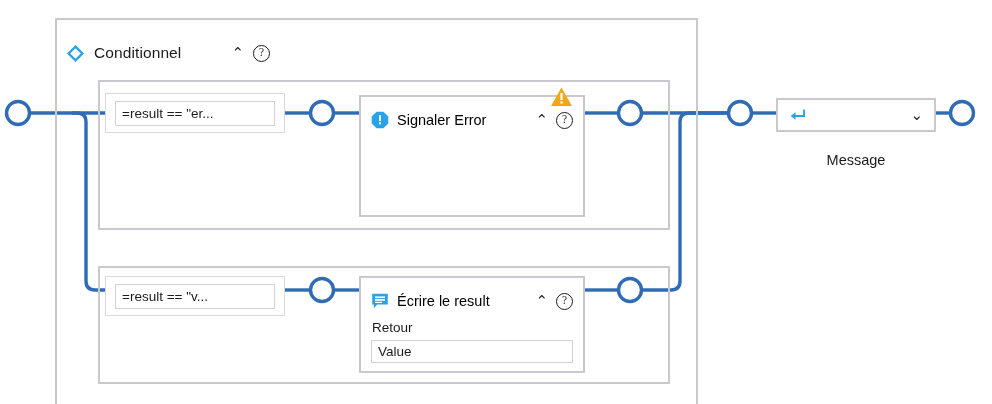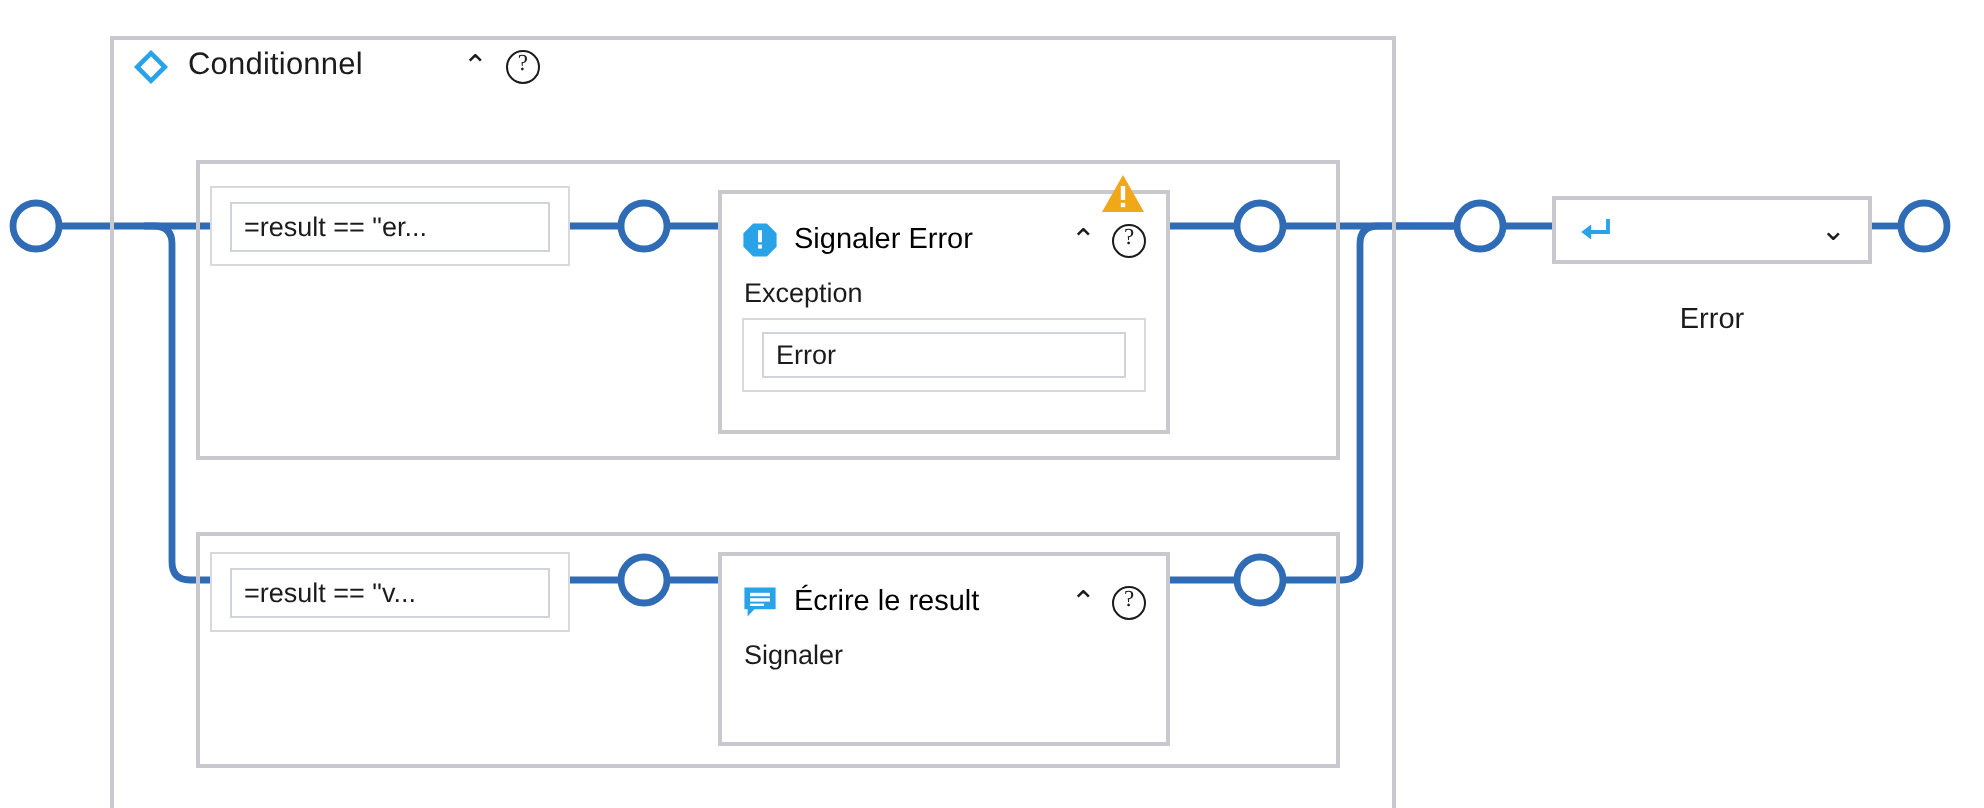--- a/index.html
+++ b/index.html
@@ -21,21 +21,21 @@
   
   .cond-container {
     position: absolute;
     left: 55px; top: 18px;
     width: 643px; height: 400px;
     border: 2px solid #c8c8ce;
     background: transparent;
   }
   .cond-header {
     position: absolute;
-    left: 66px; top: 20px;
+    left: 66px; top: 40px;
     display: flex; align-items: center; gap: 9px;
     height: 26px;
   }
   .cond-title {
     font-size: 15.5px;
     color: #1b1b1b;
     letter-spacing: .1px;
     white-space: nowrap;
   }
   .hdr-spacer { width: 32px; }
@@ -229,26 +229,20 @@
           <polygon points="5.6,0.7 12.4,0.7 17.3,5.6 17.3,12.4 12.4,17.3 5.6,17.3 0.7,12.4 0.7,5.6" fill="#29a3e8"></polygon>
           <rect x="8.05" y="4.1" width="1.9" height="6" fill="#ffffff"></rect>
           <rect x="8.05" y="11.3" width="1.9" height="2" fill="#ffffff"></rect>
         </svg>
       </span>
       <span class="node-title">Signaler Error</span>
       <span class="node-head-spacer"></span>
       <span class="ico chevron">⌃</span>
       <span class="ico helpc">?</span>
     </div>
-    <div class="node-body">
-      <div class="field-label">Exception</div>
-      <div class="field-frame">
-        <div class="field-input wide">Error</div>
-      </div>
-    </div>
   </div>
 
   <div class="branch branch-bottom"></div>
 
   <div class="cond-box cond-box-bottom">
     <span class="cond-input">=result == "v...</span>
   </div>
 
   <div class="node node-log">
     <div class="node-head">
@@ -259,29 +253,30 @@
           <rect x="4" y="7.1" width="10" height="1.7" fill="#ffffff"></rect>
           <rect x="4" y="9.8" width="7" height="1.2" fill="#ffffff"></rect>
         </svg>
       </span>
       <span class="node-title">Écrire le result</span>
       <span class="node-head-spacer"></span>
       <span class="ico chevron">⌃</span>
       <span class="ico helpc">?</span>
     </div>
     <div class="node-body">
-      <div class="field-label">Signaler</div>
+      <div class="field-label">Retour</div>
+      <div class="field-input wide">Value</div>
     </div>
   </div>
 
   <div class="retour-box">
     <span class="ico">
       <svg width="17" height="17" viewBox="0 0 17 17" xmlns="http://www.w3.org/2000/svg">
         <path d="M15 2.5 V9 H4.5" fill="none" stroke="#29a3e8" stroke-width="1.9" stroke-linecap="butt" stroke-linejoin="miter"></path>
         <polygon points="6.6,5.2 6.6,12.8 1.6,9" fill="#29a3e8"></polygon>
       </svg>
     </span>
     <span class="retour-spacer"></span>
     <span class="ico chevron">⌄</span>
   </div>
-  <div class="retour-label">Error</div>
+  <div class="retour-label">Message</div>
 
 </div>
 
 </body></html>

